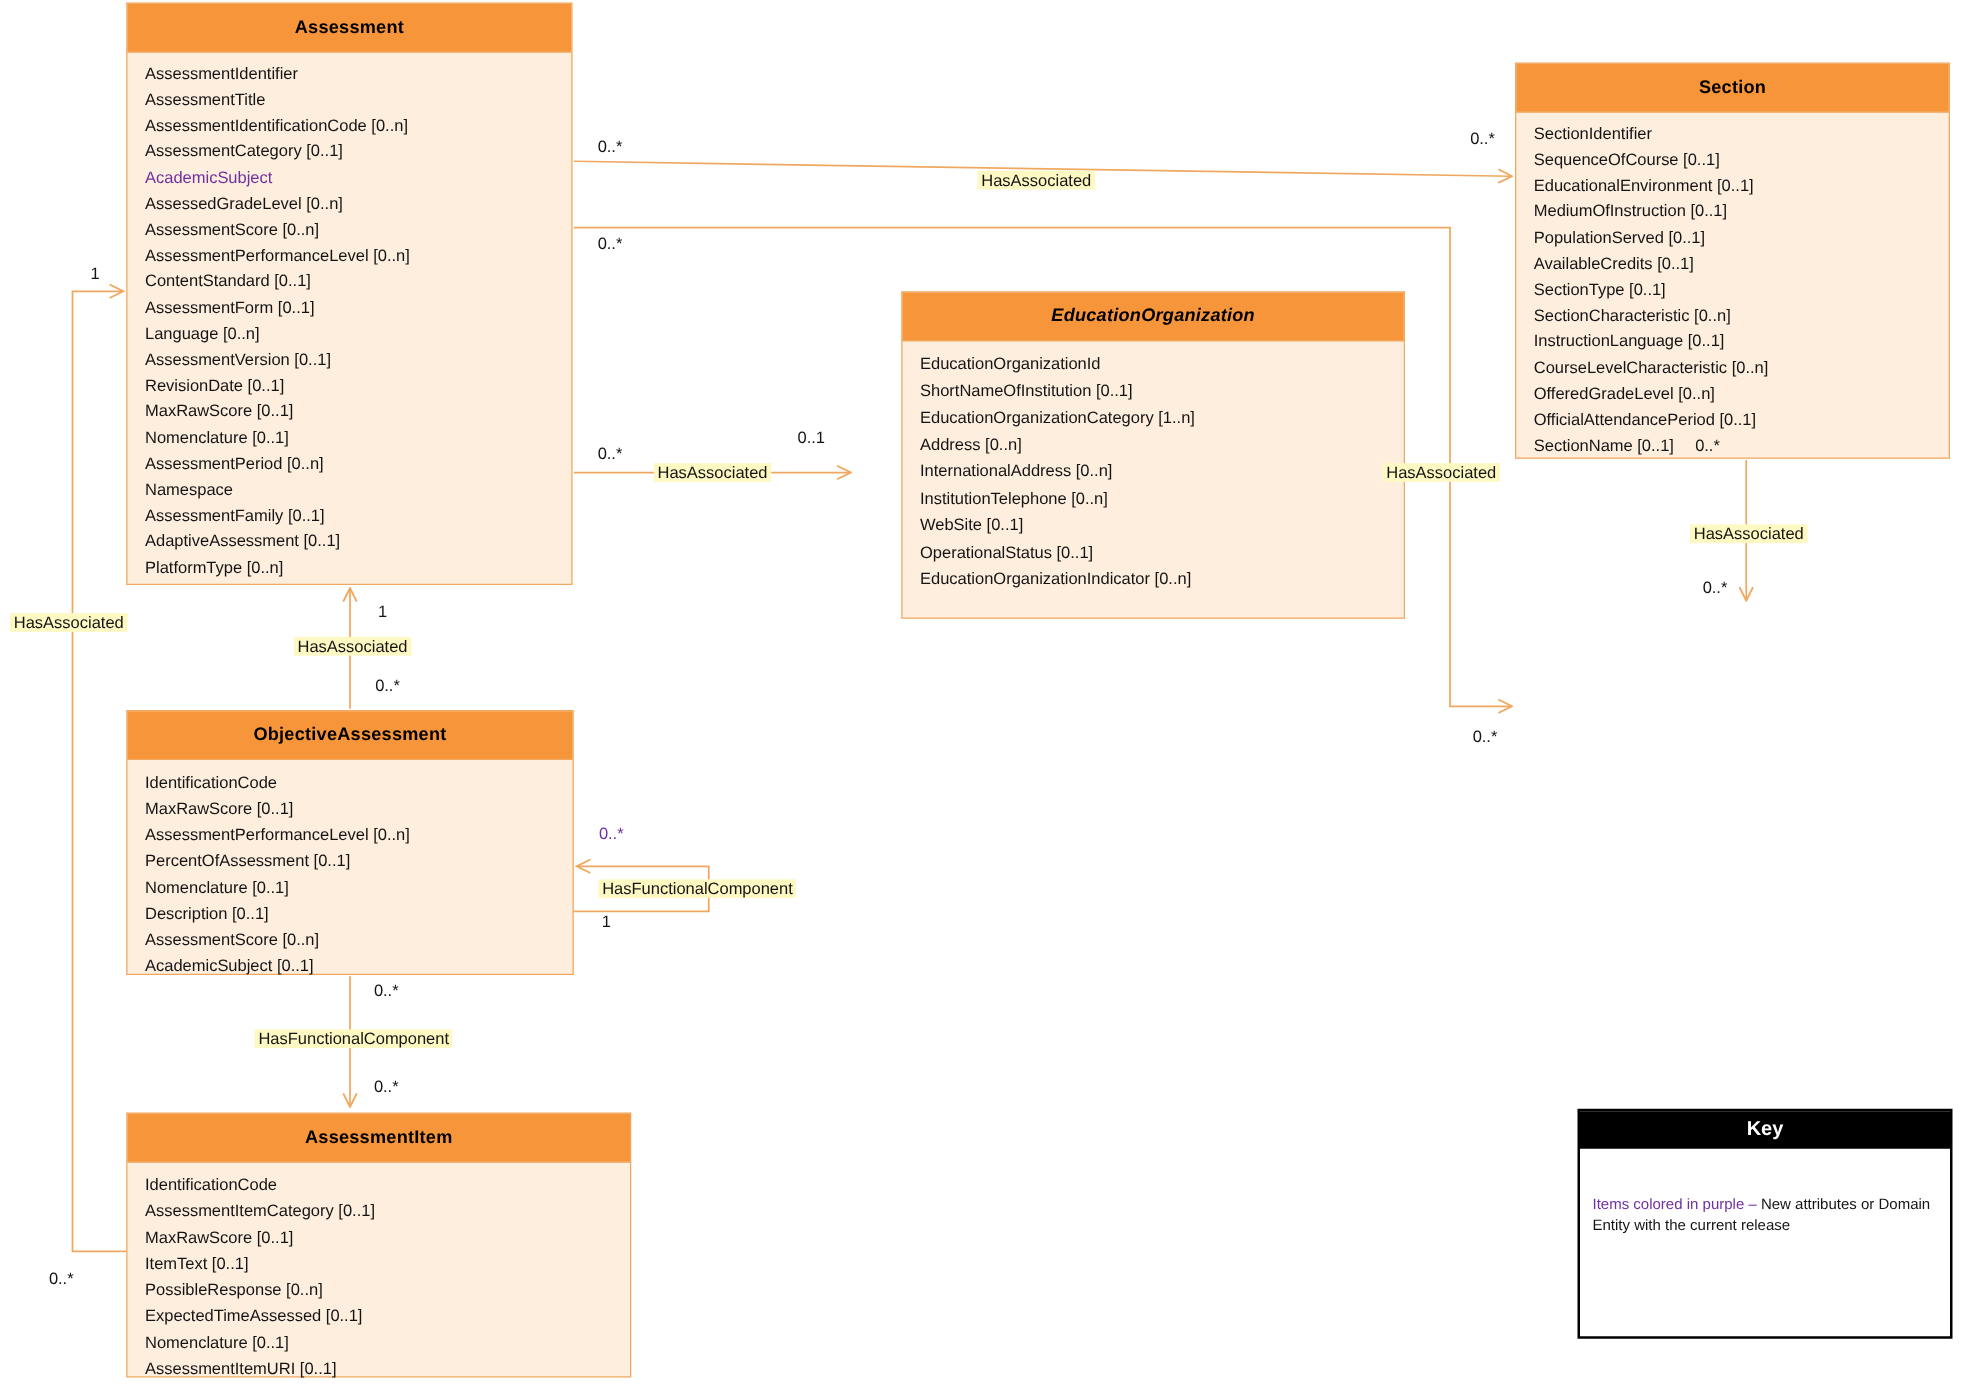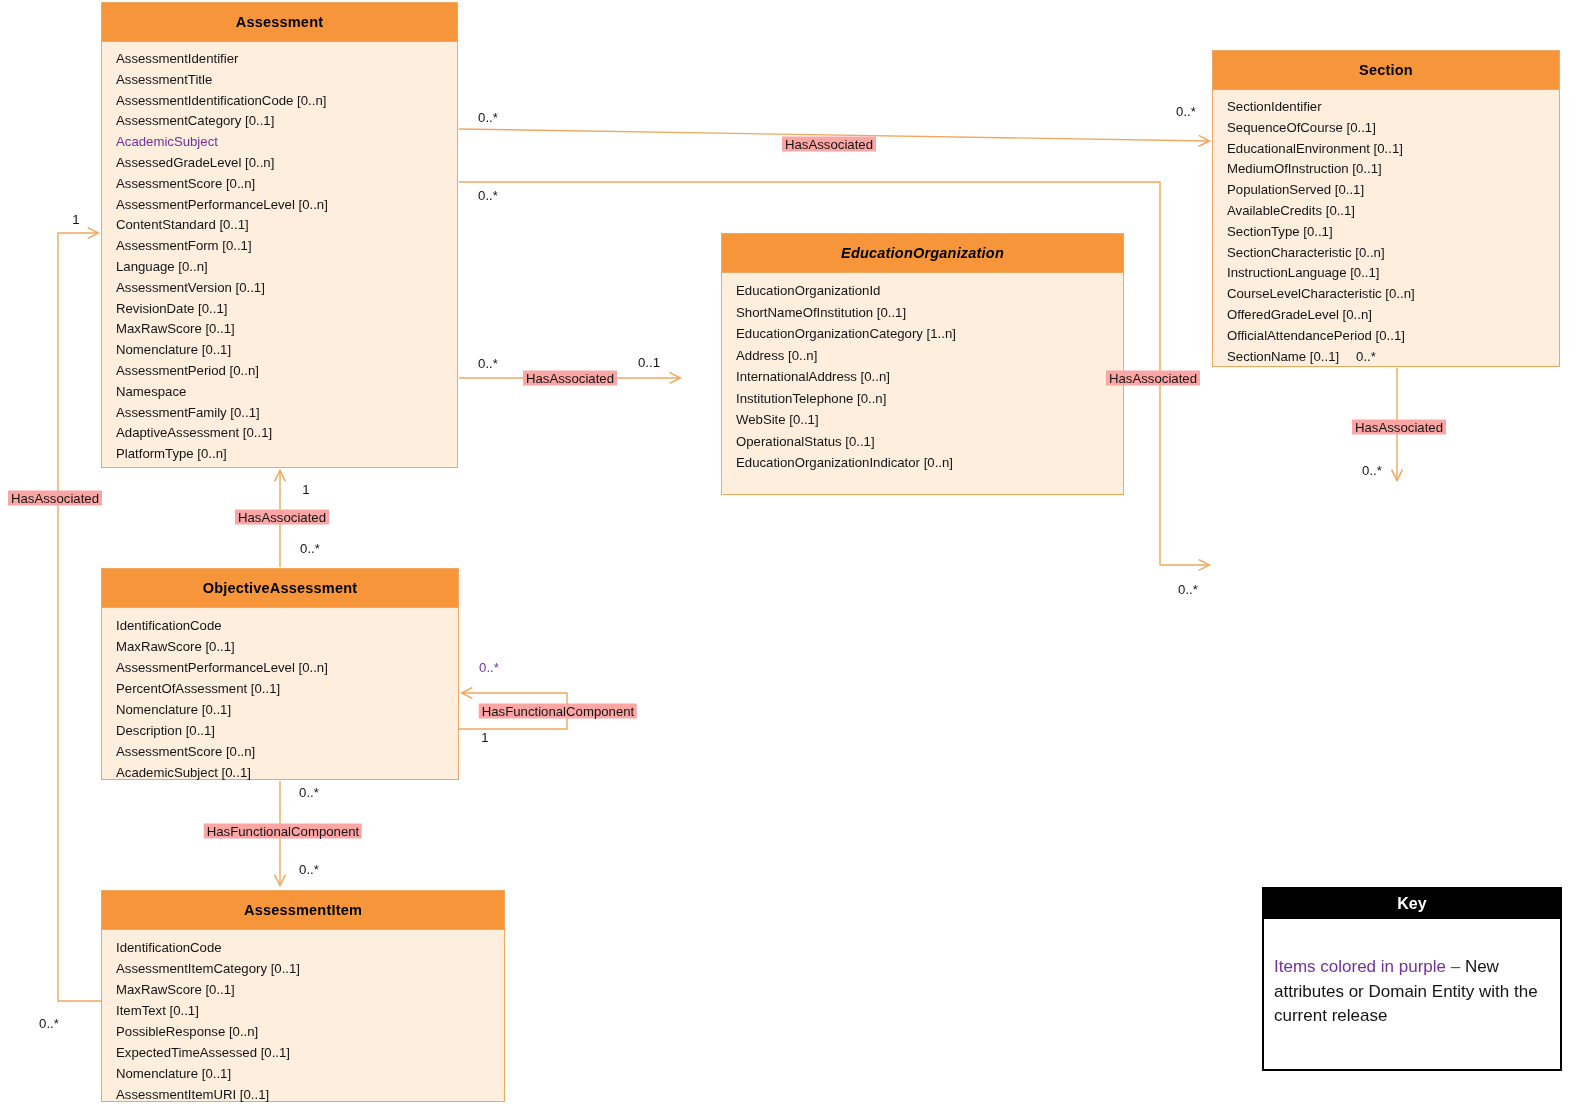--- a/index.html
+++ b/index.html
@@ -8,30 +8,30 @@
   .entity{position:absolute;background:#FDEEDE;border:1px solid #F0A860;box-sizing:border-box;z-index:2;}
   .entity-header{background:#F7953B;border-bottom:1px solid #F0A860;font-weight:bold;font-size:14.5px;
     color:#000;display:flex;align-items:center;justify-content:center;height:38px;letter-spacing:.2px;}
   .entity-header.italic{font-style:italic;}
   .entity-attrs{list-style:none;margin:0;padding:7px 6px 0 14px;font-size:13.2px;color:#141414;}
   .entity-attrs li{line-height:var(--lh,21.4px);white-space:nowrap;}
   .purple{color:#7030A0;}
 
   svg.wires{position:absolute;left:0;top:0;z-index:3;pointer-events:none;}
 
-  .lbl{position:absolute;transform:translate(-50%,-50%);font-size:13.2px;background:#fca5a5;
+  .lbl{position:absolute;transform:translate(-50%,-50%);font-size:13.2px;background:#fef9c3;
     padding:0 3px;white-space:nowrap;color:#141414;z-index:4;}
   .mult{position:absolute;transform:translate(-50%,-50%);font-size:13.2px;white-space:nowrap;
     color:#141414;z-index:4;}
   .mult.purple{color:#7030A0;}
 
   .key-box{position:absolute;background:#ffffff;border:2px solid #000;box-sizing:border-box;z-index:2;}
   .key-header{background:#000;color:#fff;font-weight:bold;font-size:16px;height:30px;
     display:flex;align-items:center;justify-content:center;}
-  .key-body{padding:36px 14px 0 10px;font-size:17px;line-height:1.45;color:#141414;}
+  .key-body{padding:36px 14px 0 10px;font-size:12px;line-height:1.45;color:#141414;}
 </style>
 </head>
 <body>
 
 <div id="canvas">
 
   <svg class="wires" width="1584" height="1114">
     <defs>
       <marker id="arrow" viewBox="0 0 12 12" refX="10.5" refY="6" markerWidth="13" markerHeight="13" orient="auto" markerUnits="userSpaceOnUse">
         <path d="M1,1 L11,6 L1,11" fill="none" stroke="#F0A860" stroke-width="1.4"></path>
@@ -148,21 +148,21 @@
   <div class="mult" style="left:488px;top:117px;">0..*</div>
   <div class="lbl" style="left:829px;top:144px;">HasAssociated</div>
   <div class="mult" style="left:1186px;top:111px;">0..*</div>
 
   <div class="mult" style="left:488px;top:195px;">0..*</div>
   <div class="lbl" style="left:1153px;top:378px;">HasAssociated</div>
   <div class="mult" style="left:1188px;top:589px;">0..*</div>
 
   <div class="mult" style="left:488px;top:363px;">0..*</div>
   <div class="lbl" style="left:570px;top:378px;">HasAssociated</div>
-  <div class="mult" style="left:649px;top:362px;">0..1</div>
+  <div class="mult" style="left:649px;top:350px;">0..1</div>
 
   <div class="mult" style="left:76px;top:219px;">1</div>
   <div class="lbl" style="left:55px;top:498px;">HasAssociated</div>
   <div class="mult" style="left:49px;top:1023px;">0..*</div>
 
   <div class="mult" style="left:306px;top:489px;">1</div>
   <div class="lbl" style="left:282px;top:517px;">HasAssociated</div>
   <div class="mult" style="left:310px;top:548px;">0..*</div>
 
   <div class="mult purple" style="left:489px;top:667px;">0..*</div>

